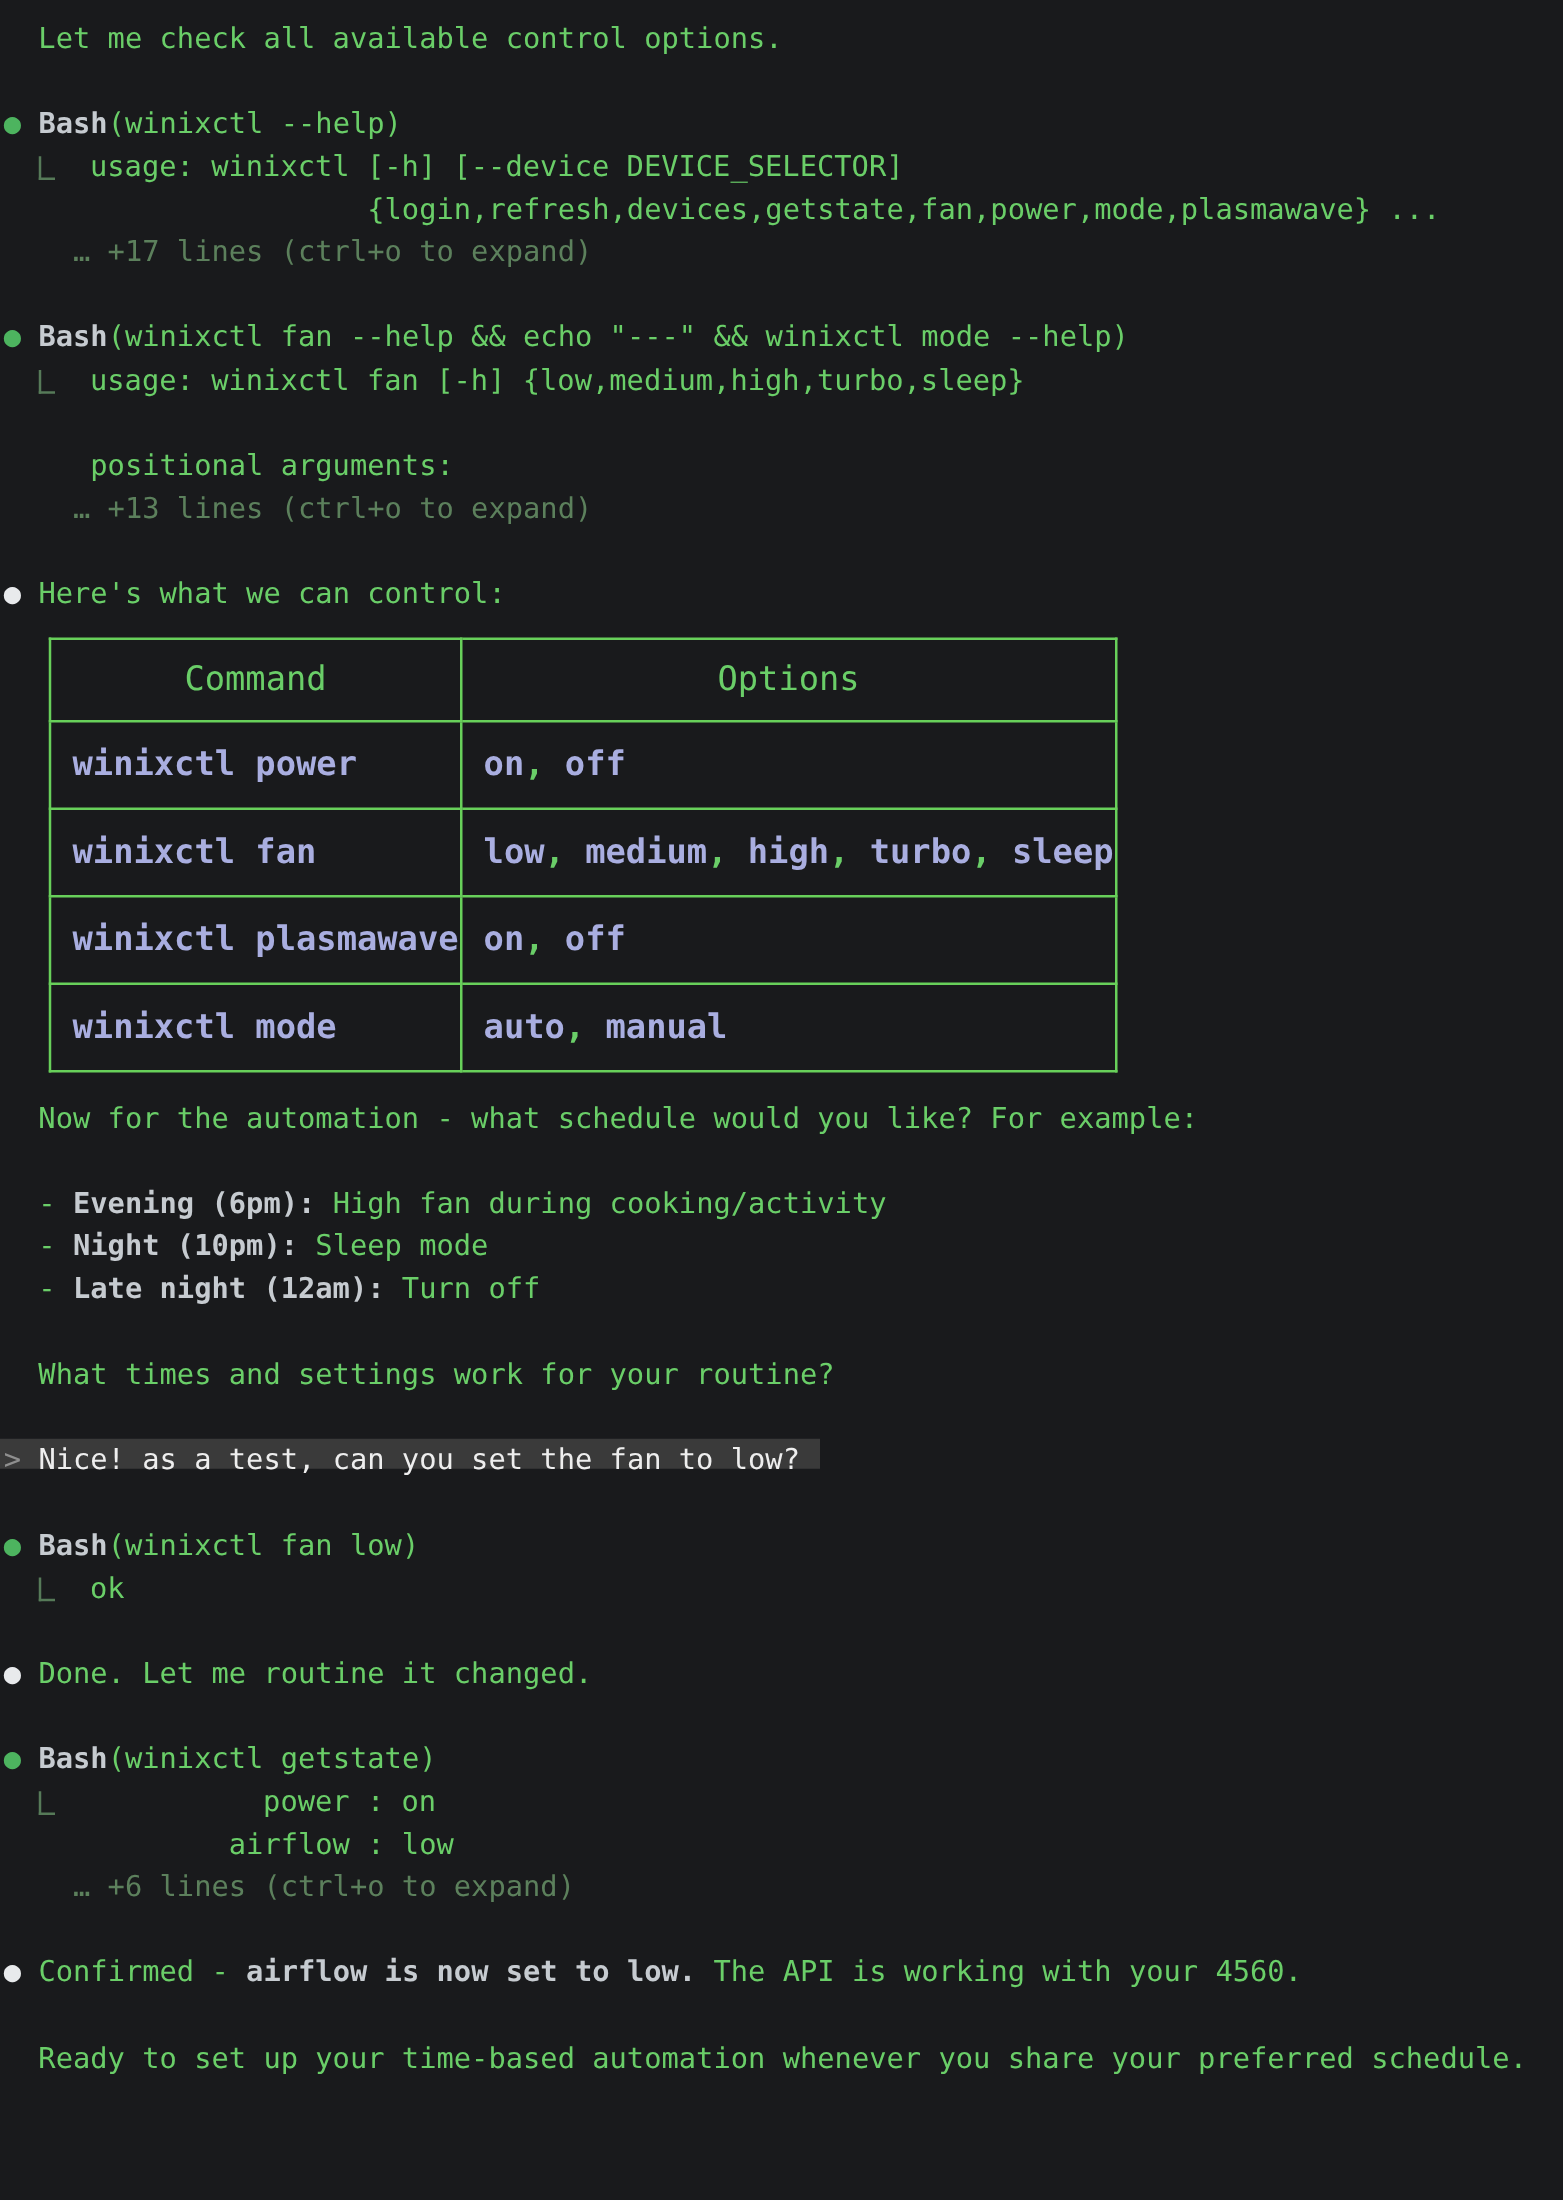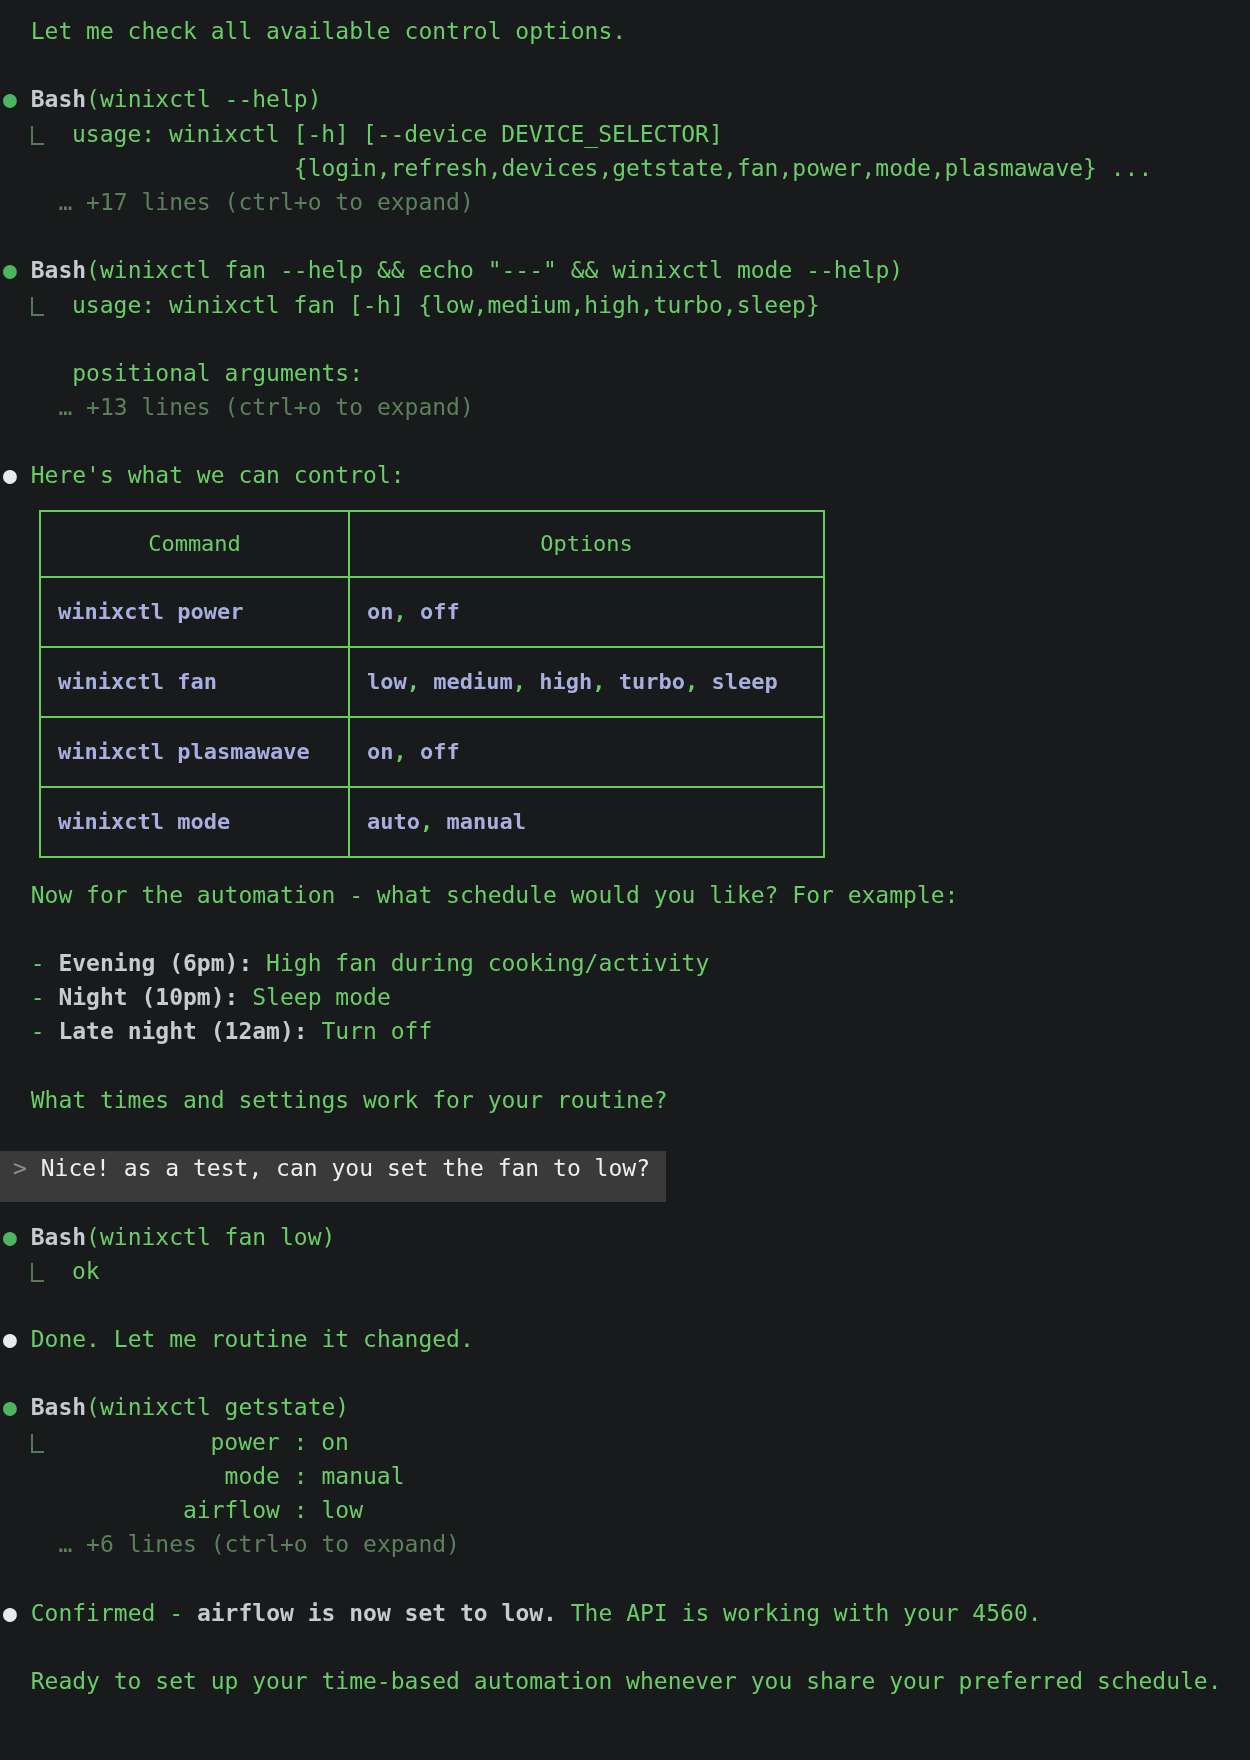--- a/index.html
+++ b/index.html
@@ -19,40 +19,40 @@
   .c-bullet-green{color:var(--bullet-green,#4db45f);}
   .c-bullet-white{color:var(--bullet-white,#e8eaec);}
   .c-label{color:var(--white-gray,#c6cbd0);font-weight:bold;}
   .c-dim{color:var(--dim-green,#5c805c);}
   .c-chevron{color:var(--chevron-gray,#8f8f8f);}
   .c-user-text{color:var(--user-text,#eeeeee);}
   .c-lavender{color:var(--lavender,#a9aee0);}
   .user-band{
     display:inline-block;
     background:var(--user-bg,#3a3a3a);
-    height:51px;
-    margin-left:-3px;padding-left:13px;padding-right:16px;
+    height:24px;
+    margin-left:-3px;padding-left:3px;padding-right:16px;
   }
   .tree-glyph{
     display:inline-block;box-sizing:border-box;
     width:13px;height:19px;
     border-left:2px solid var(--tree-green,#567a58);
     border-bottom:2px solid var(--tree-green,#567a58);
     transform:translateY(3px);
     margin:0 28px 0 28px;
   }
   table.ctl-table{
     border-collapse:collapse;
     table-layout:fixed;
     margin:17px 0 20px 36px;
   }
   .ctl-table th,.ctl-table td{
     border:2px solid var(--border-green,#68d05a);
     font-family:"DejaVu Sans Mono","Liberation Mono",monospace;
-    font-size:22px;
+    font-size:27px;
     font-weight:normal;
     white-space:pre;
   }
   .ctl-table th{height:62px;text-align:center;color:var(--text-green,#6ace68);}
   .ctl-table td{height:66px;text-align:left;padding-left:17px;font-weight:bold;}
 </style>
 </head>
 <body>
 
 <div class="terminal">
@@ -110,20 +110,19 @@
     <div class="line"></div>
     <div class="line"><span class="user-band"><span class="c-chevron">&gt;</span><span class="c-user-text"> Nice! as a test, can you set the fan to low?</span></span></div>
     <div class="line"></div>
     <div class="line"><span class="c-bullet-green">●</span><span> </span><span class="c-label">Bash</span><span class="c-green">(winixctl fan low)</span></div>
     <div class="line"><span class="tree-glyph"></span><span class="c-green">ok</span></div>
     <div class="line"></div>
     <div class="line"><span class="c-bullet-white">●</span><span class="c-green"> Done. Let me routine it changed.</span></div>
     <div class="line"></div>
     <div class="line"><span class="c-bullet-green">●</span><span> </span><span class="c-label">Bash</span><span class="c-green">(winixctl getstate)</span></div>
     <div class="line"><span class="tree-glyph"></span><span class="c-green">          power : on</span></div>
-    <div class="line"><span class="c-green">                mode : manual</span></div>
     <div class="line"><span class="c-green">             airflow : low</span></div>
     <div class="line"><span>    </span><span class="c-dim">… +6 lines (ctrl+o to expand)</span></div>
     <div class="line"></div>
     <div class="line"><span class="c-bullet-white">●</span><span> </span><span class="c-green">Confirmed - </span><span class="c-label">airflow is now set to low.</span><span class="c-green"> The API is working with your 4560.</span></div>
     <div class="line"></div>
     <div class="line"><span class="c-green">  Ready to set up your time-based automation whenever you share your preferred schedule.</span></div>
   </div>
 
 </body></html>

